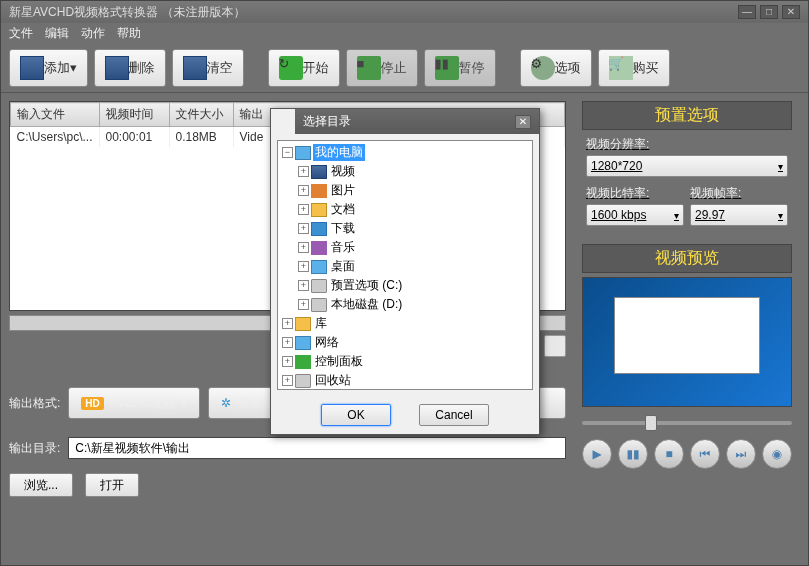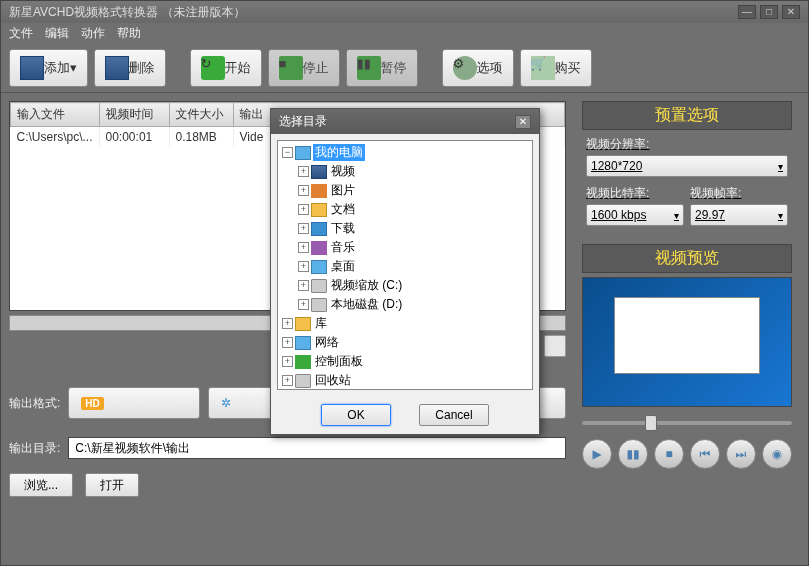--- a/index.html
+++ b/index.html
@@ -40,21 +40,21 @@
 .preview-box { background: #000; height: 130px; border: 1px solid #444; margin-top: 4px; display: flex; align-items: center; justify-content: center; position: relative; overflow: hidden; }
 .preview-img { width: 100%; height: 100%; background: linear-gradient(135deg,#0a4d8c 0%,#1976d2 100%); position: relative; }
 .preview-window { position: absolute; top: 15%; left: 15%; width: 70%; height: 60%; background: #fff; border: 1px solid #888; }
 .slider-wrap { margin: 8px 0; height: 16px; position: relative; }
 .slider-track { height: 4px; background: #999; border-radius: 2px; position: absolute; top: 6px; left: 0; right: 0; }
 .slider-thumb { width: 12px; height: 16px; background: #ddd; border: 1px solid #666; border-radius: 2px; position: absolute; left: 30%; cursor: pointer; }
 .player-controls { display: flex; gap: 6px; justify-content: center; }
 .player-btn { width: 30px; height: 30px; border-radius: 50%; background: linear-gradient(#f0f0f0,#c0c0c0); border: 1px solid #888; display: flex; align-items: center; justify-content: center; font-size: 12px; color: #4a7fb0; cursor: pointer; }
 
 .dialog { position: absolute; left: 270px; top: 108px; width: 270px; background: #f0f0f0; border: 1px solid #555; box-shadow: 2px 2px 8px rgba(0,0,0,0.5); }
-.dialog-title { background: linear-gradient(#6a6a6a,#5a5a5a); color: #fff; font-size: 12px; padding: 4px 8px; display: flex; justify-content: space-between; align-items: center; }
+.dialog-title { background: linear-gradient(#6a6a6a,#5a5a5a); color: #fff; font-size: 12px; padding: 4px 8px; display: flex; justify-content: space-between; align-items: center; margin-left: 24px; }
 .dialog-close { width: 16px; height: 14px; background: #888; border: 1px solid #555; color: #fff; font-size: 10px; text-align: center; line-height: 12px; cursor: pointer; }
 .tree { background: #fff; border: 1px solid #888; margin: 6px; height: 250px; overflow: auto; font-size: 12px; padding: 2px; }
 .tree-item { display: flex; align-items: center; gap: 2px; padding: 1px 0; white-space: nowrap; cursor: pointer; }
 .tree-item .exp { width: 11px; height: 11px; border: 1px solid #888; font-size: 9px; line-height: 9px; text-align: center; color: #555; flex-shrink: 0; }
 .tree-item .icon { width: 16px; height: 14px; flex-shrink: 0; }
 .tree-item.selected .label { background: #3399ff; color: #fff; padding: 0 2px; }
 .tree-item .label { padding: 0 2px; }
 .dialog-buttons { display: flex; gap: 28px; justify-content: center; padding: 8px; }
 .dialog-btn { width: 70px; height: 22px; background: linear-gradient(#f8f8f8,#e0e0e0); border: 1px solid #888; border-radius: 2px; font-size: 12px; cursor: pointer; }
 .dialog-btn.default { border: 1px solid #2a7fff; box-shadow: 0 0 2px #2a7fff; }
@@ -84,20 +84,24 @@
     <span>编辑</span>
     <span>动作</span>
     <span>帮助</span>
   </div>
   <div class="toolbar">
     <div class="tb-btn"><span class="tb-icon icon-film"></span><span>添加</span> ▾</div>
     <div class="tb-btn">
         <span class="tb-icon icon-film"></span>
         <span>删除</span>
       </div>
+    <div class="tb-btn">
+        <span class="tb-icon icon-film"></span>
+        <span>清空</span>
+      </div>
     <div class="tb-sep"></div>
     <div class="tb-btn">
         <span class="tb-icon icon-green" style="border-radius:3px">↻</span>
         <span>开始</span>
       </div>
     <div class="tb-btn disabled">
         <span class="tb-icon icon-green" style="border-radius:2px">■</span>
         <span>停止</span>
       </div>
     <div class="tb-btn disabled">
@@ -249,21 +253,21 @@
           <span class="label">音乐</span>
         </div>
         <div class="tree-item" style="padding-left: 18px;">
           <span class="exp">+</span>
           <span class="icon icon-pc"></span>
           <span class="label">桌面</span>
         </div>
         <div class="tree-item" style="padding-left: 18px;">
           <span class="exp">+</span>
           <span class="icon icon-disk"></span>
-          <span class="label">视频缩放 (C:)</span>
+          <span class="label">预置选项 (C:)</span>
         </div>
         <div class="tree-item" style="padding-left: 18px;">
           <span class="exp">+</span>
           <span class="icon icon-disk"></span>
           <span class="label">本地磁盘 (D:)</span>
         </div>
       </div>
     <div id="tree-siblings">
         <div class="tree-item" style="padding-left: 2px;">
           <span class="exp">+</span>

